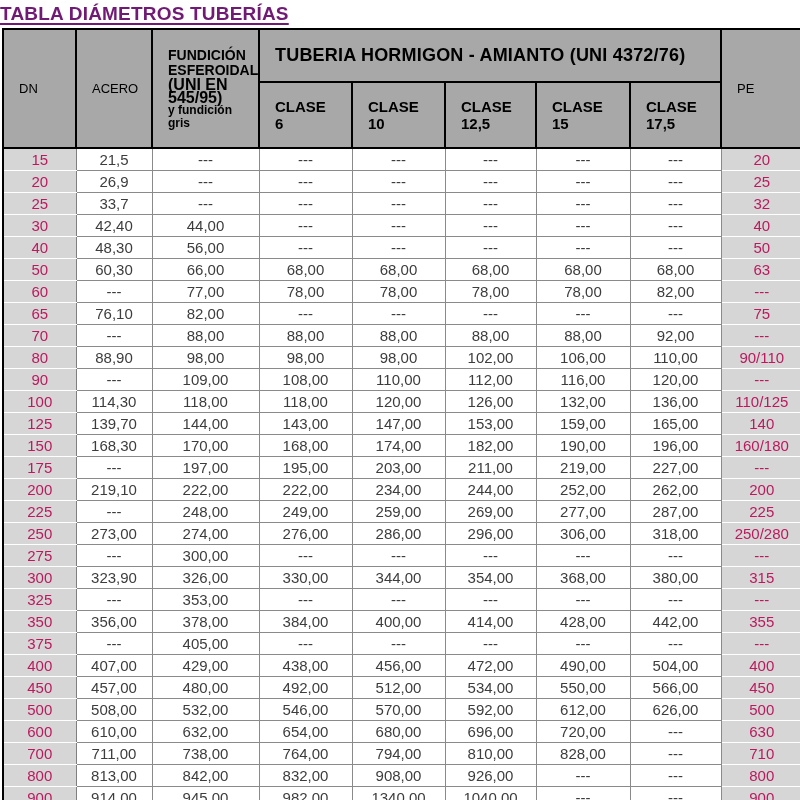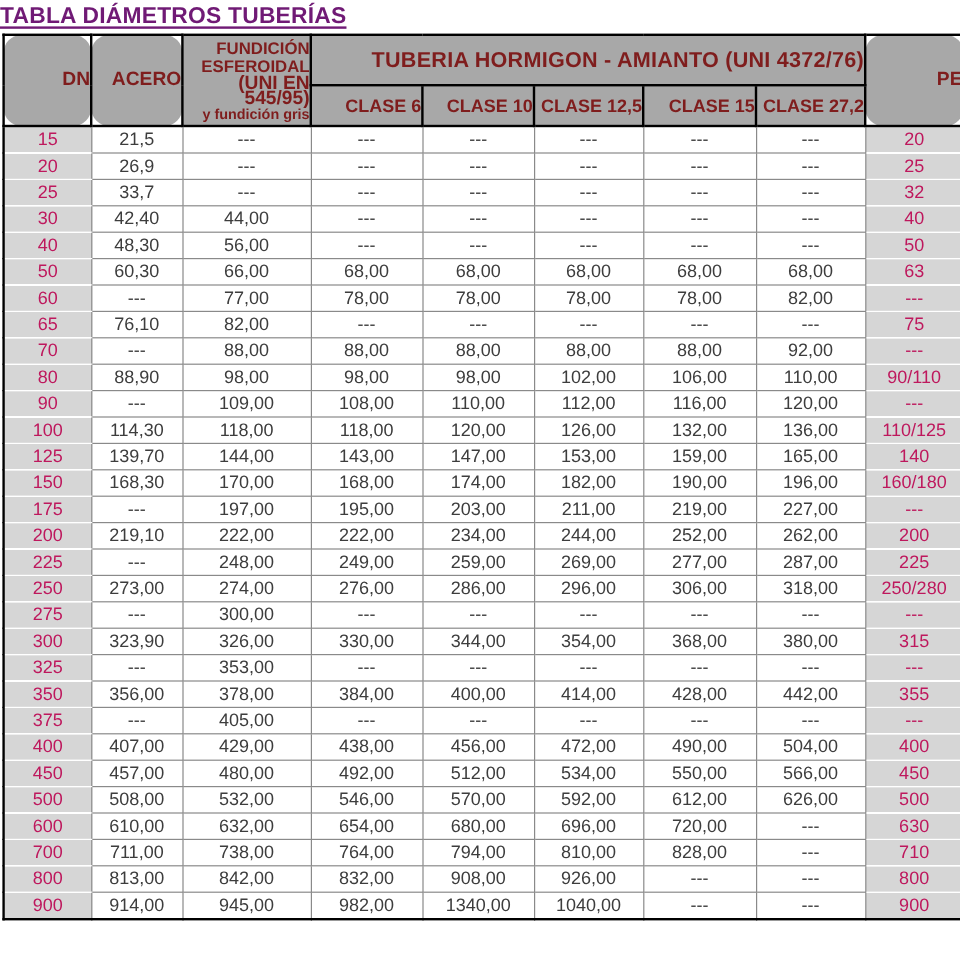--- a/index.html
+++ b/index.html
@@ -23,26 +23,26 @@
   table.diam {
     border-collapse: collapse;
     table-layout: fixed;
     width: 796px;
     margin: 0 2px;
     border: 2px solid #000000;
   }
   table.diam th {
     background: #a8a8a8;
     border: 2px solid #000000;
-    color: #7f1d1d;
-    text-align: right;
+    color: #000000;
+    text-align: left;
     vertical-align: middle;
-    padding: 0;
-  }
-  th.h-dn, th.h-acero, th.h-pe { font-size: 16px; font-weight: bold; border-radius: 15px; }
+    padding: 15px;
+  }
+  th.h-dn, th.h-acero, th.h-pe { font-size: 13px; font-weight: normal; }
   th.h-group { font-size: 18px; font-weight: bold; height: 42px; letter-spacing: 0.2px; }
   th.h-clase { font-size: 15px; font-weight: bold; height: 34px; }
   th.h-fund { font-weight: bold; }
   .fund-l1, .fund-l2 { font-size: 14px; line-height: 15px; }
   .fund-l3 { font-size: 16px; line-height: 13px; }
   .fund-l4 { font-size: 12px; line-height: 13px; }
   table.diam td {
     height: 22px;
     font-size: 15px;
     line-height: 21px;
@@ -94,21 +94,21 @@
         <div class="fund-l4">y fundición gris</div>
       </th>
       <th class="h-group" colspan="5">TUBERIA HORMIGON - AMIANTO (UNI 4372/76)</th>
       <th class="h-pe" rowspan="2">PE</th>
     </tr>
     <tr>
       <th class="h-clase">CLASE 6</th>
       <th class="h-clase">CLASE 10</th>
       <th class="h-clase">CLASE 12,5</th>
       <th class="h-clase">CLASE 15</th>
-      <th class="h-clase">CLASE 27,2</th>
+      <th class="h-clase">CLASE 17,5</th>
     </tr>
   </thead>
   <tbody>
       <tr>
         <td class="key dn">15</td>
         <td>21,5</td>
         <td>---</td>
         <td>---</td>
         <td>---</td>
         <td>---</td>

